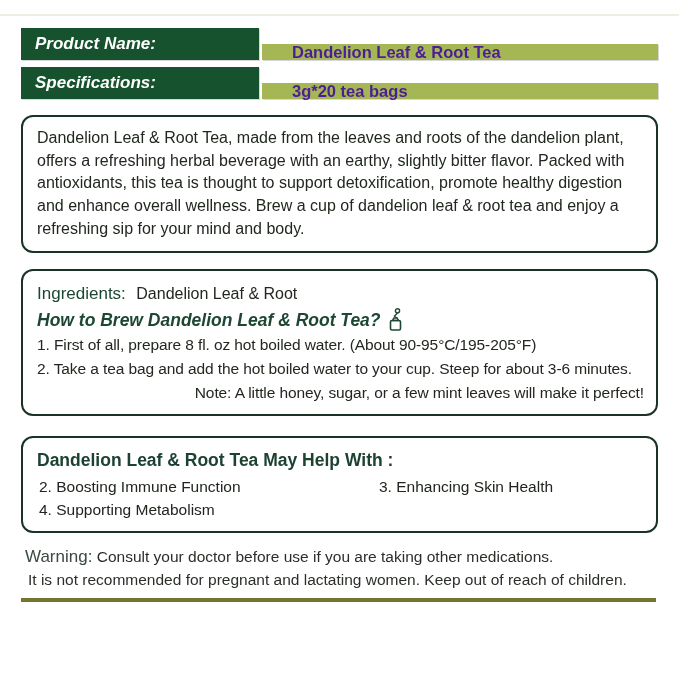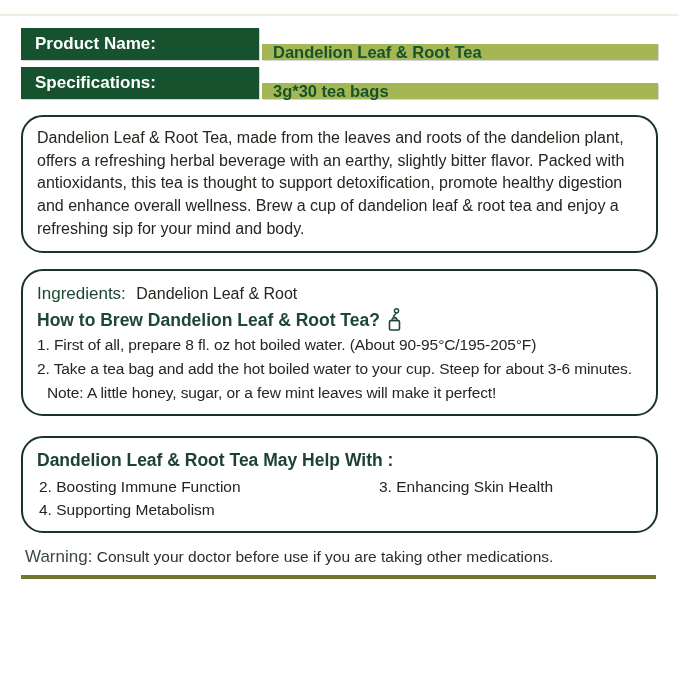--- a/index.html
+++ b/index.html
@@ -16,54 +16,55 @@
   }
   .content{position:absolute;top:28px;left:21px;width:637px;}
 
   
   .hdr-row{display:flex;height:32px;margin-bottom:7px;}
   .hdr-label{
     width:238px;background:#15522d;color:#ffffff;
     display:flex;align-items:center;
     font-size:17px;font-weight:bold;padding-left:14px;box-sizing:border-box;
     box-shadow:1px 1px 0 #d7d7d7;
+    font-style:italic;
   }
   .hdr-value{
-    flex:1;margin-left:3px;background:#a5b755;color:#14532d;
+    flex:1;margin-left:3px;background:#a5b755;color:#4c1d95;
     display:flex;align-items:center;
-    font-size:16.5px;font-weight:bold;padding-left:11px;box-sizing:border-box;
+    font-size:16.5px;font-weight:bold;padding-left:30px;box-sizing:border-box;
     box-shadow:1px 1px 0 #d7d7d7;
     margin-top:16px;
   }
 
   
   .gbox{
-    border:2px solid #1a3324;border-radius:22px;
+    border:2px solid #1a3324;border-radius:12px;
     box-sizing:border-box;background:#ffffff;
     padding:8px 12px;
   }
   .box-desc{margin-top:16px;min-height:132px;}
   .box-desc p{
     margin:2px 2px;font-size:16px;line-height:1.42;color:#21281f;
   }
   .box-brew{margin-top:16px;}
   .ing-line{font-size:16px;line-height:1.5;margin:2px 2px 0;}
   .ing-label{color:#1d4733;font-weight:normal;font-size:17px;}
   .ing-value{color:#22281f;margin-left:6px;}
   .brew-heading{
     display:flex;align-items:center;gap:7px;
-    color:#1d4733;font-weight:bold;font-size:17.5px;line-height:1.5;margin:1px 2px;
+    color:#1d4733;font-weight:bold;font-size:17.5px;line-height:1.5;margin:1px 2px;font-style:italic;
   }
   .teabag-svg{display:block;}
   .step{
     font-size:15.5px;line-height:1.44;color:#22281f;
     padding-left:19px;text-indent:-19px;margin:1px 2px;letter-spacing:-0.1px;
   }
   .note-line{
-    font-size:15.5px;line-height:1.5;color:#22281f;margin:1px 12px 2px;letter-spacing:-0.1px;
+    font-size:15.5px;line-height:1.5;color:#22281f;margin:1px 0 2px;letter-spacing:-0.1px;text-align:right;
   }
 
   .box-benefits{margin-top:20px;}
   .benefits-heading{
     color:#1c4232;font-weight:bold;font-size:17.5px;line-height:1.45;margin:2px 2px;
   }
   .benefits-grid{
     display:grid;grid-template-columns:340px 1fr;
     row-gap:2px;margin:0 2px 2px 4px;
   }
@@ -84,21 +85,21 @@
 <div class="top-faint-line"></div>
 
 <div class="content">
 
   <div class="hdr-row">
     <div class="hdr-label">Product Name:</div>
     <div class="hdr-value">Dandelion Leaf &amp; Root  Tea</div>
   </div>
   <div class="hdr-row">
     <div class="hdr-label">Specifications:</div>
-    <div class="hdr-value">3g*30 tea bags</div>
+    <div class="hdr-value">3g*20 tea bags</div>
   </div>
 
   <div class="gbox box-desc">
     <p>Dandelion Leaf &amp; Root Tea, made from the leaves and roots of the dandelion plant, offers a refreshing herbal beverage with an earthy, slightly bitter flavor. Packed with antioxidants, this tea is thought to support detoxification, promote healthy digestion and enhance overall wellness. Brew a cup of dandelion leaf &amp; root tea and enjoy a refreshing sip for your mind and body.</p>
   </div>
 
   <div class="gbox box-brew">
     <div class="ing-line">
       <span class="ing-label">Ingredients:</span>
       <span class="ing-value">Dandelion Leaf &amp; Root</span>
@@ -126,16 +127,17 @@
       <div class="benefit-item">3. Enhancing Skin Health</div>
       <div class="benefit-item">4. Supporting Metabolism</div>
     </div>
   </div>
 
   <div class="footer">
     <p class="foot-line">
       <span class="foot-label">Warning:</span>
       <span>Consult your doctor before use if you are taking other medications.</span>
     </p>
+    <p class="foot-line indent-sm">It is not recommended for pregnant and lactating women. Keep out of reach of children.</p>
   </div>
 
   <div class="divider"></div>
 </div>
 
 </body></html>

